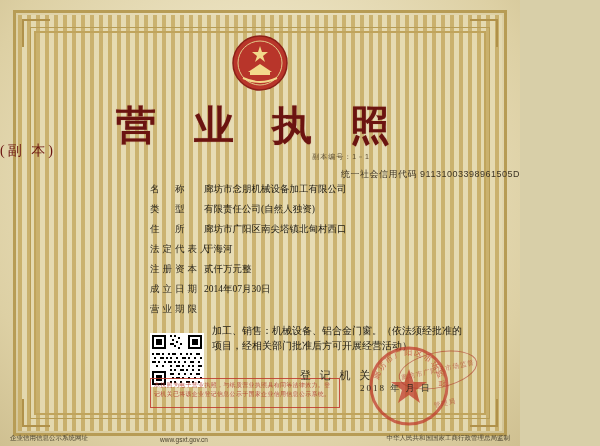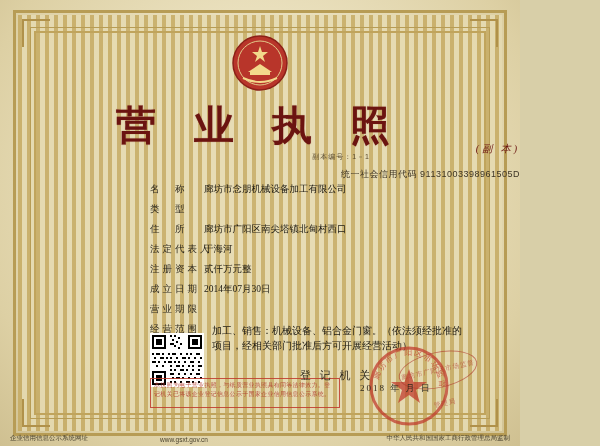--- a/index.html
+++ b/index.html
@@ -52,38 +52,38 @@
   .emblem svg{display:block;}
 
   
   .title{
     position:absolute;left:0;right:0;top:98px;text-align:center;
     font-family:"Liberation Serif", serif;
     font-size:40px;font-weight:bold;letter-spacing:14px;
     color:#6b1410;text-shadow:0 0 1px rgba(120,20,15,.5);
   }
   .subtitle{
-    position:absolute;left:0;right:0;top:142px;text-align:right;
-    font-family:"Liberation Serif", serif;
-    font-size:10px;color:#6b1410;letter-spacing:3px;font-style:italic;
+    position:absolute;left:0;right:0;top:142px;text-align:left;
+    font-family:"Liberation Serif", serif;
+    font-size:14px;color:#6b1410;letter-spacing:3px;
   }
   .copy-no{
     position:absolute;right:150px;top:152px;
     font-size:7px;color:#5a4b2e;letter-spacing:1px;
   }
   .credit-code{
     position:absolute;left:0;right:0;top:168px;text-align:right;
     font-size:9px;color:#3d3425;letter-spacing:.5px;
   }
 
   
   .fields{
     position:absolute;left:150px;top:183px;width:320px;
   }
-  .row{display:flex;align-items:flex-start;margin-bottom:7px;}
+  .row{display:flex;align-items:center;margin-bottom:7px;}
   .lbl{
     width:54px;flex:0 0 54px;
     font-size:9.5px;color:#2f2a1e;letter-spacing:3px;
     font-family:"Liberation Serif", serif;
     white-space:nowrap;
   }
   .val{
     flex:1;font-size:9.5px;color:#1d1a12;
     font-family:Liberation Serif, serif;
     line-height:1.35;
@@ -177,20 +177,21 @@
   <div class="copy-no">副本编号：1－1</div>
   <div class="credit-code">统一社会信用代码 91131003398961505D</div>
 
   <div class="fields">
     <div class="row">
       <div class="lbl">名　称</div>
       <div class="val">廊坊市念朋机械设备加工有限公司</div>
     </div>
     <div class="row">
       <div class="lbl">类　型</div>
+      <div class="val">有限责任公司(自然人独资)</div>
     </div>
     <div class="row">
       <div class="lbl">住　所</div>
       <div class="val">廊坊市广阳区南尖塔镇北甸村西口</div>
     </div>
     <div class="row">
       <div class="lbl">法定代表人</div>
       <div class="val">于海河</div>
     </div>
     <div class="row">

